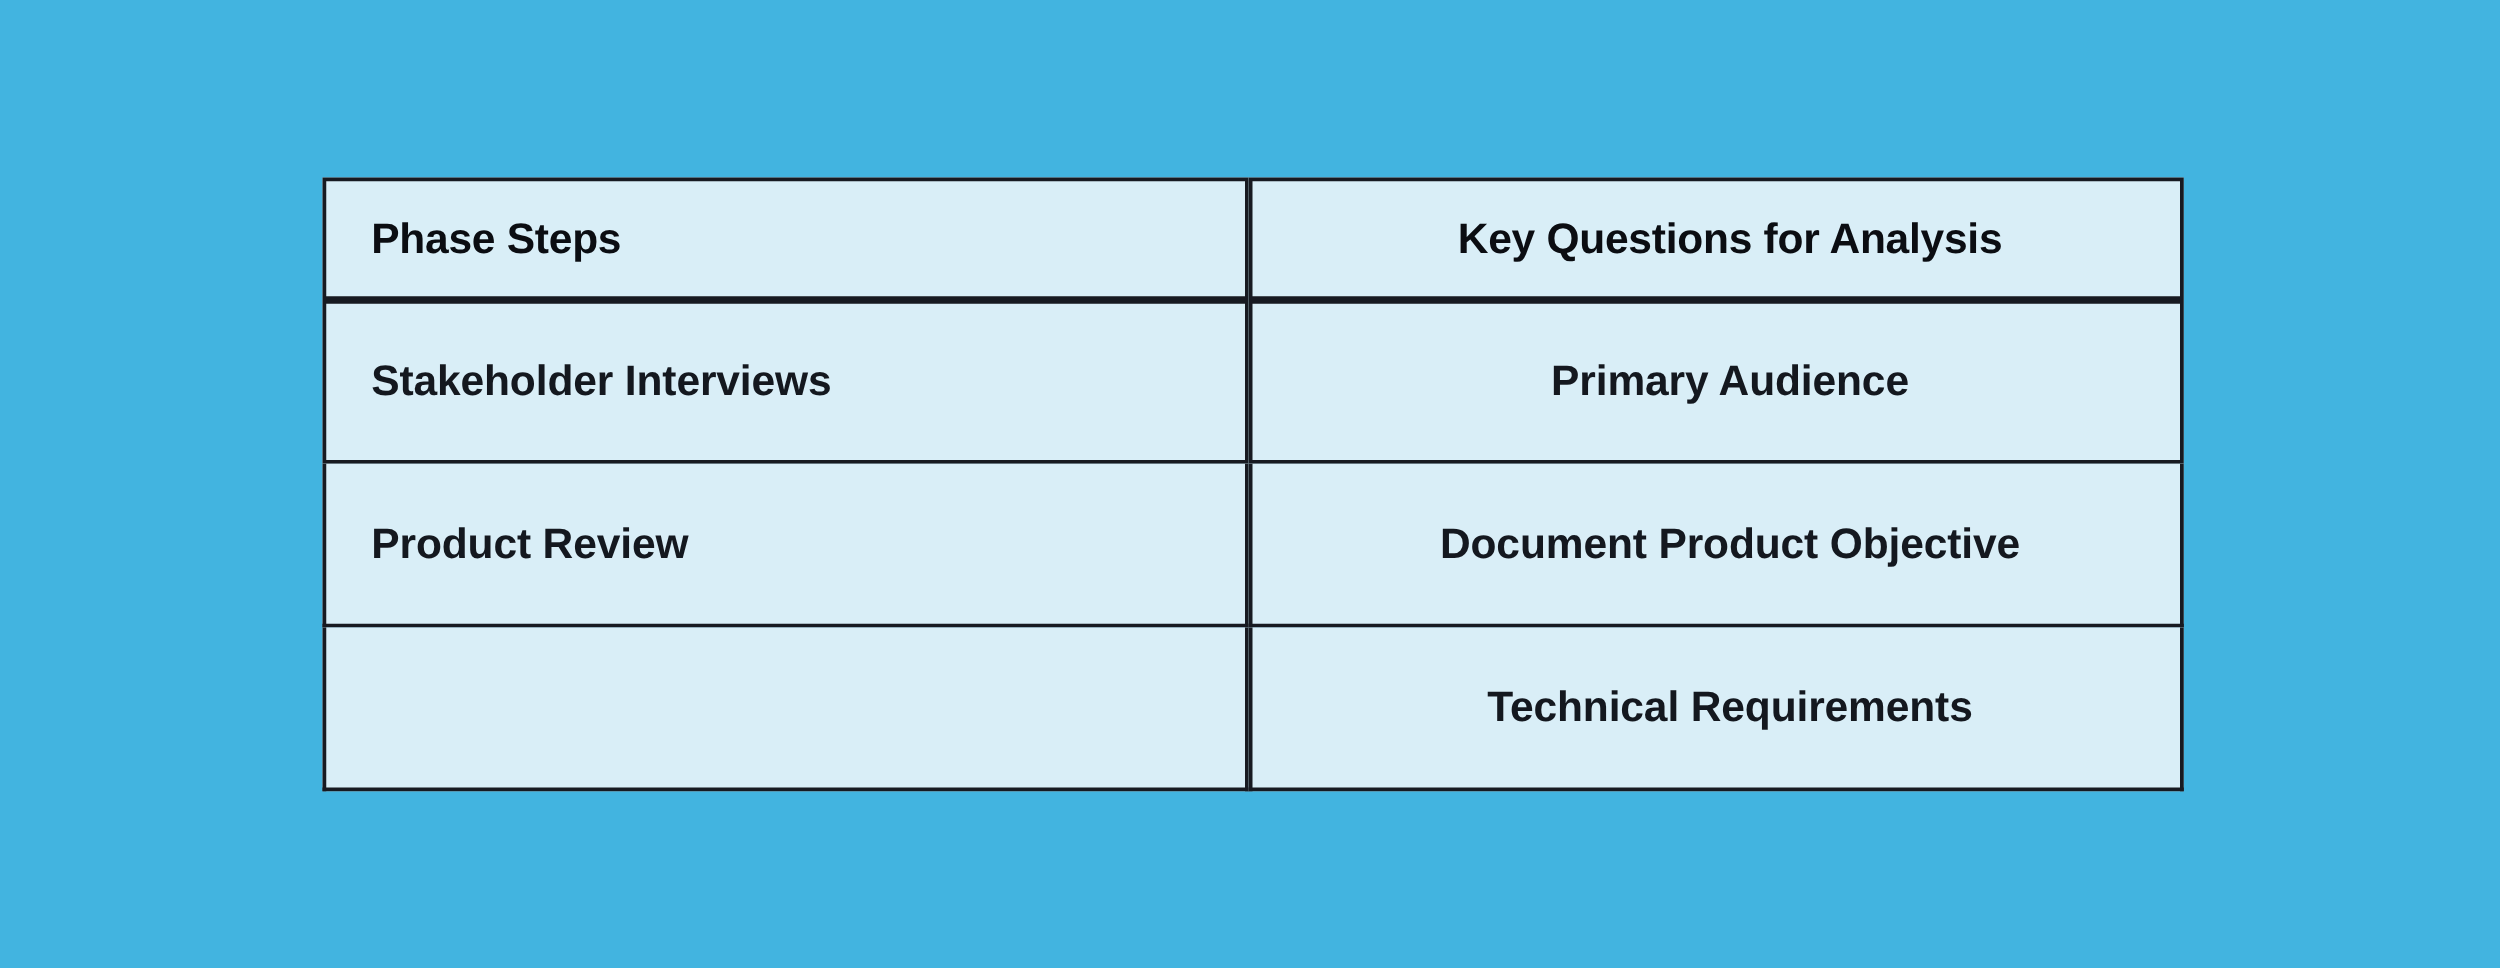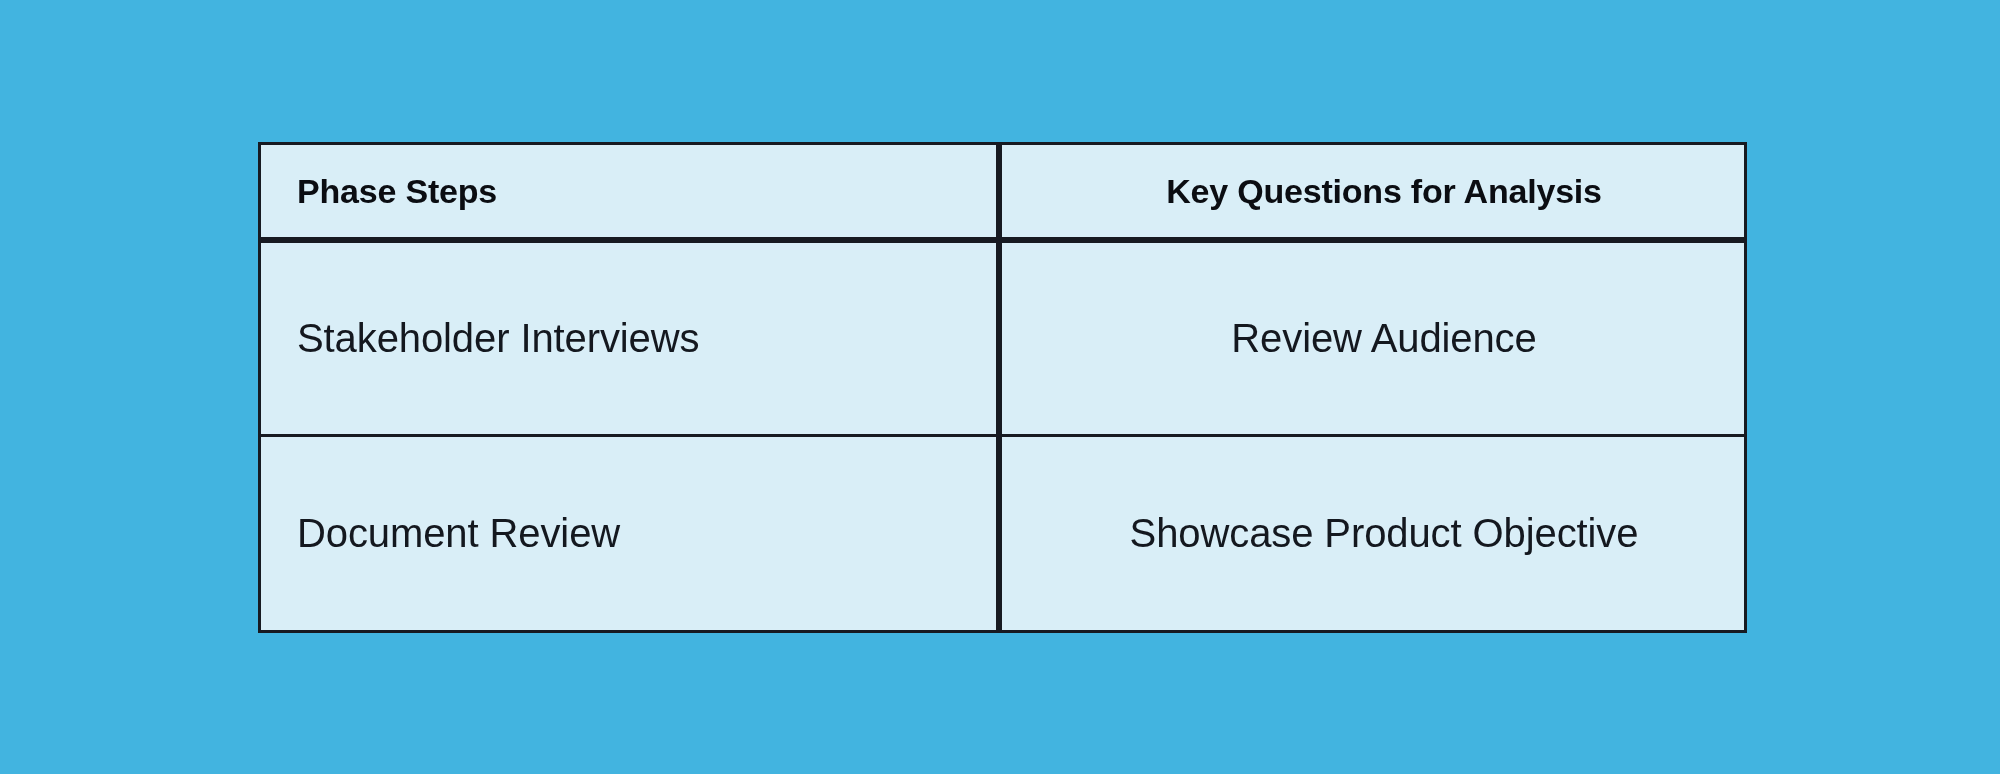--- a/index.html
+++ b/index.html
@@ -68,22 +68,22 @@
 
   table.data-table th {
     font-size: 34px;
     font-weight: bold;
     color: #0b0d12;
     letter-spacing: -0.2px;
     margin-top: 25px;
   }
 
   table.data-table td {
-    font-size: 40px;
-    font-weight: normal;
+    font-size: 34px;
+    font-weight: bold;
     color: #14181f;
     letter-spacing: -0.1px;
   }
 
   table.data-table td.empty-cell {
     color: transparent;
   }
 </style>
 </head>
 <body>
@@ -100,23 +100,27 @@
       <thead>
         <tr>
           <th>Phase Steps</th>
           <th>Key Questions for Analysis</th>
         </tr>
       </thead>
 
       <tbody>
         <tr>
           <td>Stakeholder Interviews</td>
-          <td>Review Audience</td>
+          <td>Primary Audience</td>
         </tr>
         <tr>
-          <td>Document Review</td>
-          <td>Showcase Product Objective</td>
+          <td>Product Review</td>
+          <td>Document Product Objective</td>
+        </tr>
+        <tr>
+          <td class="empty-cell"></td>
+          <td>Technical Requirements</td>
         </tr>
       </tbody>
     </table>
   </div>
 
 </div>
 
 </body></html>

